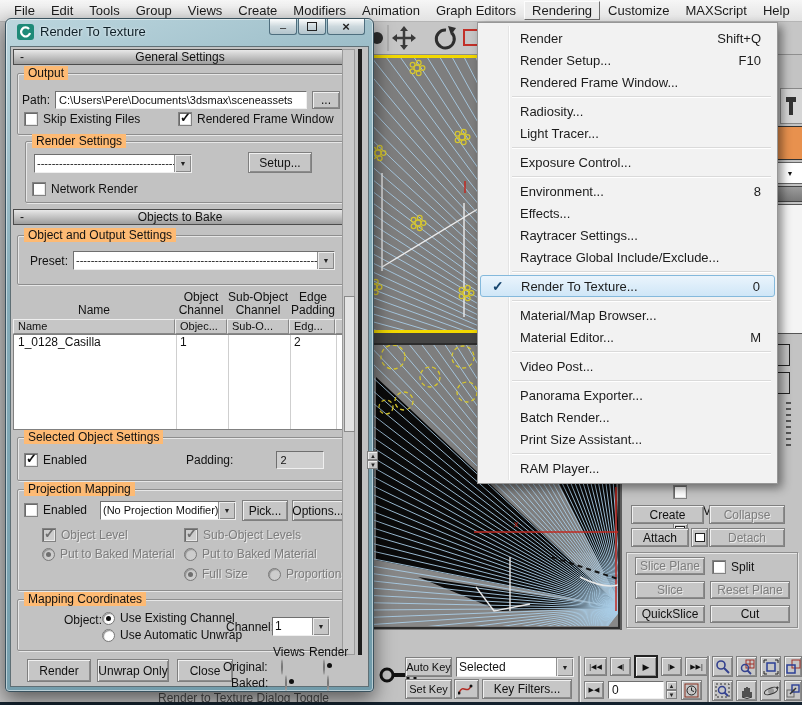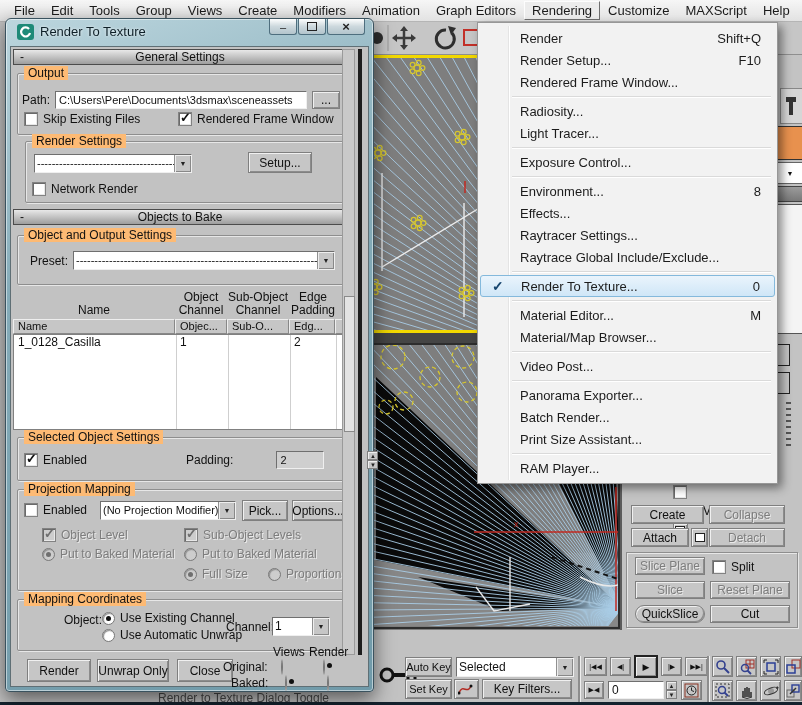--- a/index.html
+++ b/index.html
@@ -401,21 +401,21 @@
       </div>
     <div class="btn dis abs" style="left:87px;top:473px;width:76px;height:19px;">Detach</div>
     <div class="grp" style="left:4px;top:497px;width:172px;height:76px;border-radius:0;"></div>
     <div class="btn dis abs" style="left:13px;top:502px;width:70px;height:18px;">Slice Plane</div>
     <div class="row" style="left:90px;top:505px;">
       <span class="cb"></span>
       <span class="lbl">Split</span>
     </div>
     <div class="btn dis abs" style="left:13px;top:526px;width:70px;height:18px;">Slice</div>
     <div class="btn dis abs" style="left:88px;top:526px;width:80px;height:18px;">Reset Plane</div>
-    <div class="btn abs" style="left:13px;top:550px;width:70px;height:18px;border-radius:9px;">QuickSlice</div>
+    <div class="btn abs" style="left:13px;top:550px;width:70px;height:18px;">QuickSlice</div>
     <div class="btn abs" style="left:88px;top:550px;width:80px;height:18px;">Cut</div>
     <div class="btn abs" style="left:8px;top:575px;width:60px;height:19px;">MSmooth</div>
     <div class="sqbtn abs" style="left:69px;top:575px;width:17px;height:19px;">
         <i></i>
       </div>
     <div class="btn abs" style="left:90px;top:575px;width:66px;height:19px;">Tessellate</div>
     <div class="sqbtn abs" style="left:157px;top:575px;width:17px;height:19px;">
         <i></i>
       </div>
   </div>
@@ -779,27 +779,27 @@
       <span class="sc"></span>
     </div>
   <div class="msep"></div>
   <div class="mi hl">
     <span class="chk">✓</span>
     <span class="lbl">Render To Texture...</span>
       <span class="sc">0</span>
   </div>
   <div class="msep"></div>
   <div class="mi">
+      <span class="lbl">Material/Map Browser...</span>
+      <span class="sc"></span>
+    </div>
+  <div class="mi">
       <span class="lbl">Material Editor...</span>
       <span class="sc">M</span>
     </div>
-  <div class="mi">
-      <span class="lbl">Material/Map Browser...</span>
-      <span class="sc"></span>
-    </div>
   <div class="msep"></div>
   <div class="mi">
       <span class="lbl">Video Post...</span>
       <span class="sc"></span>
     </div>
   <div class="msep"></div>
   <div class="mi">
       <span class="lbl">Panorama Exporter...</span>
       <span class="sc"></span>
     </div>

